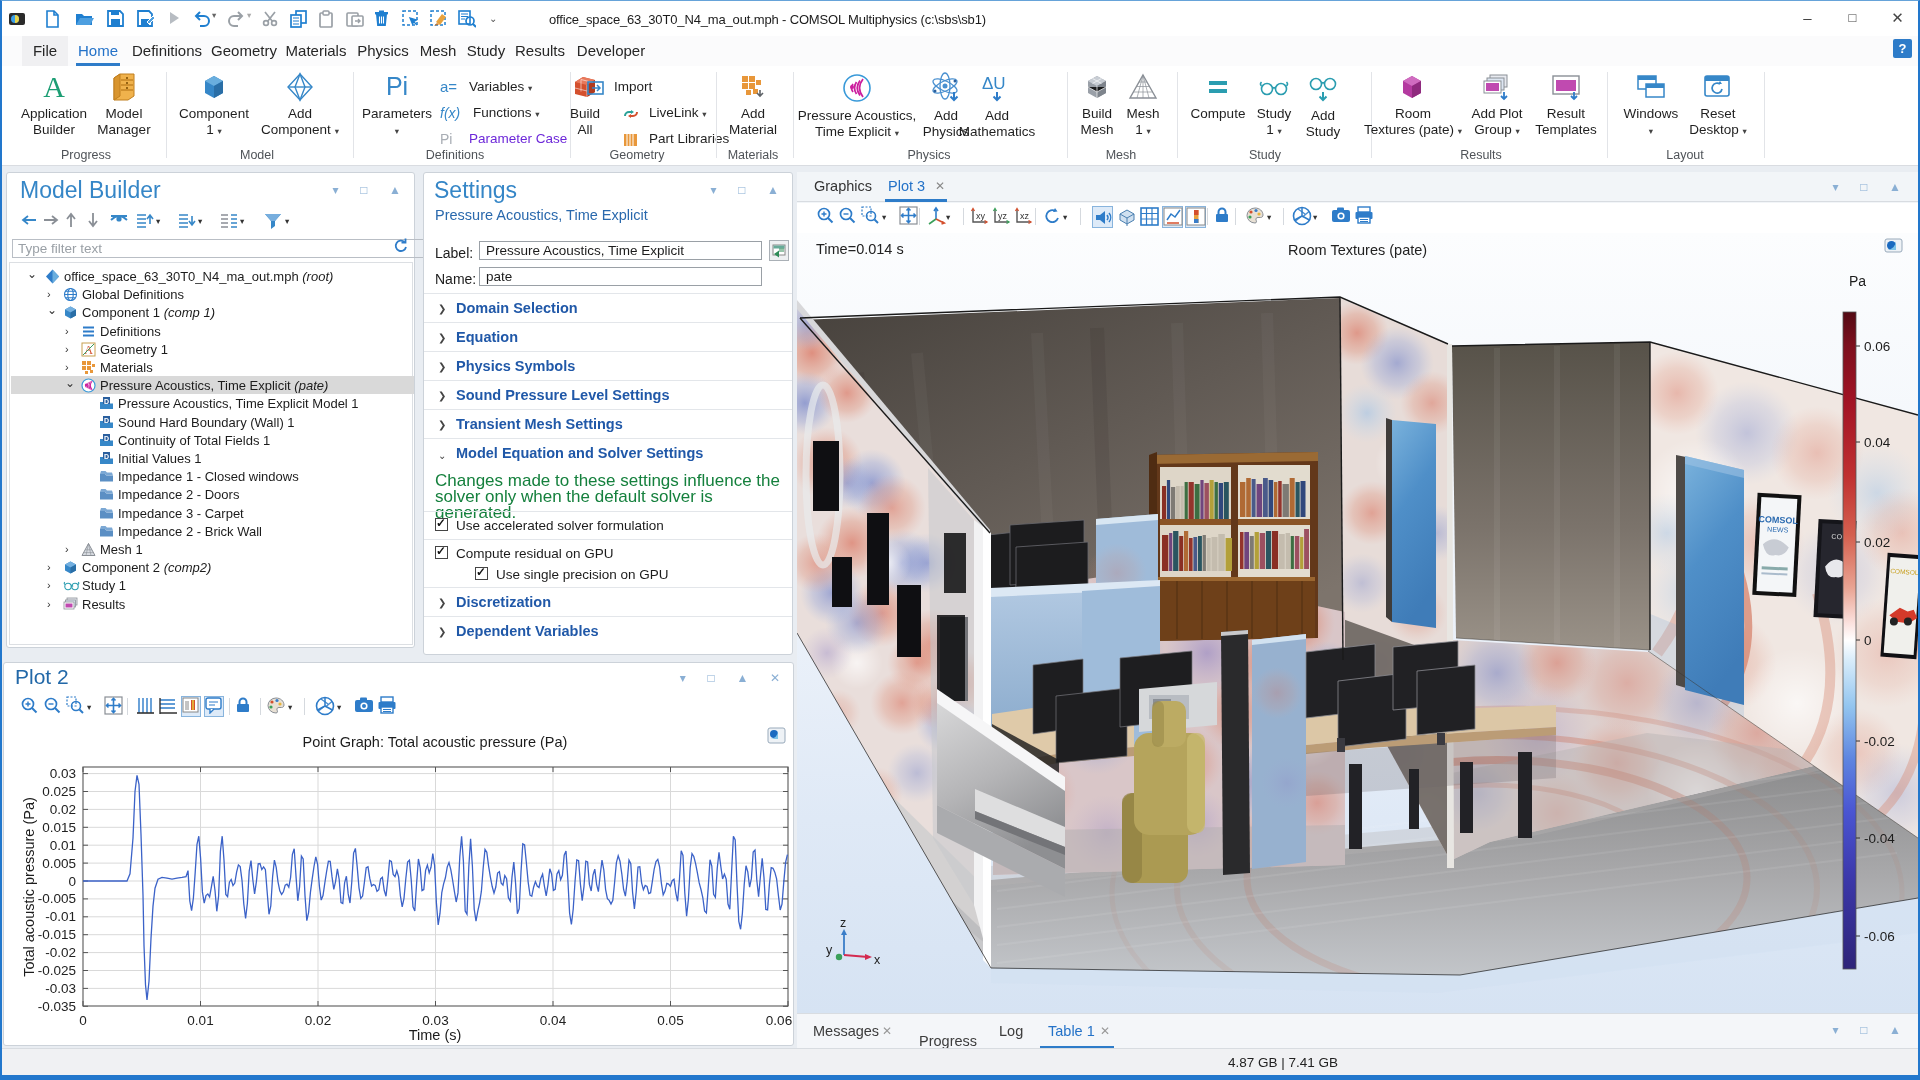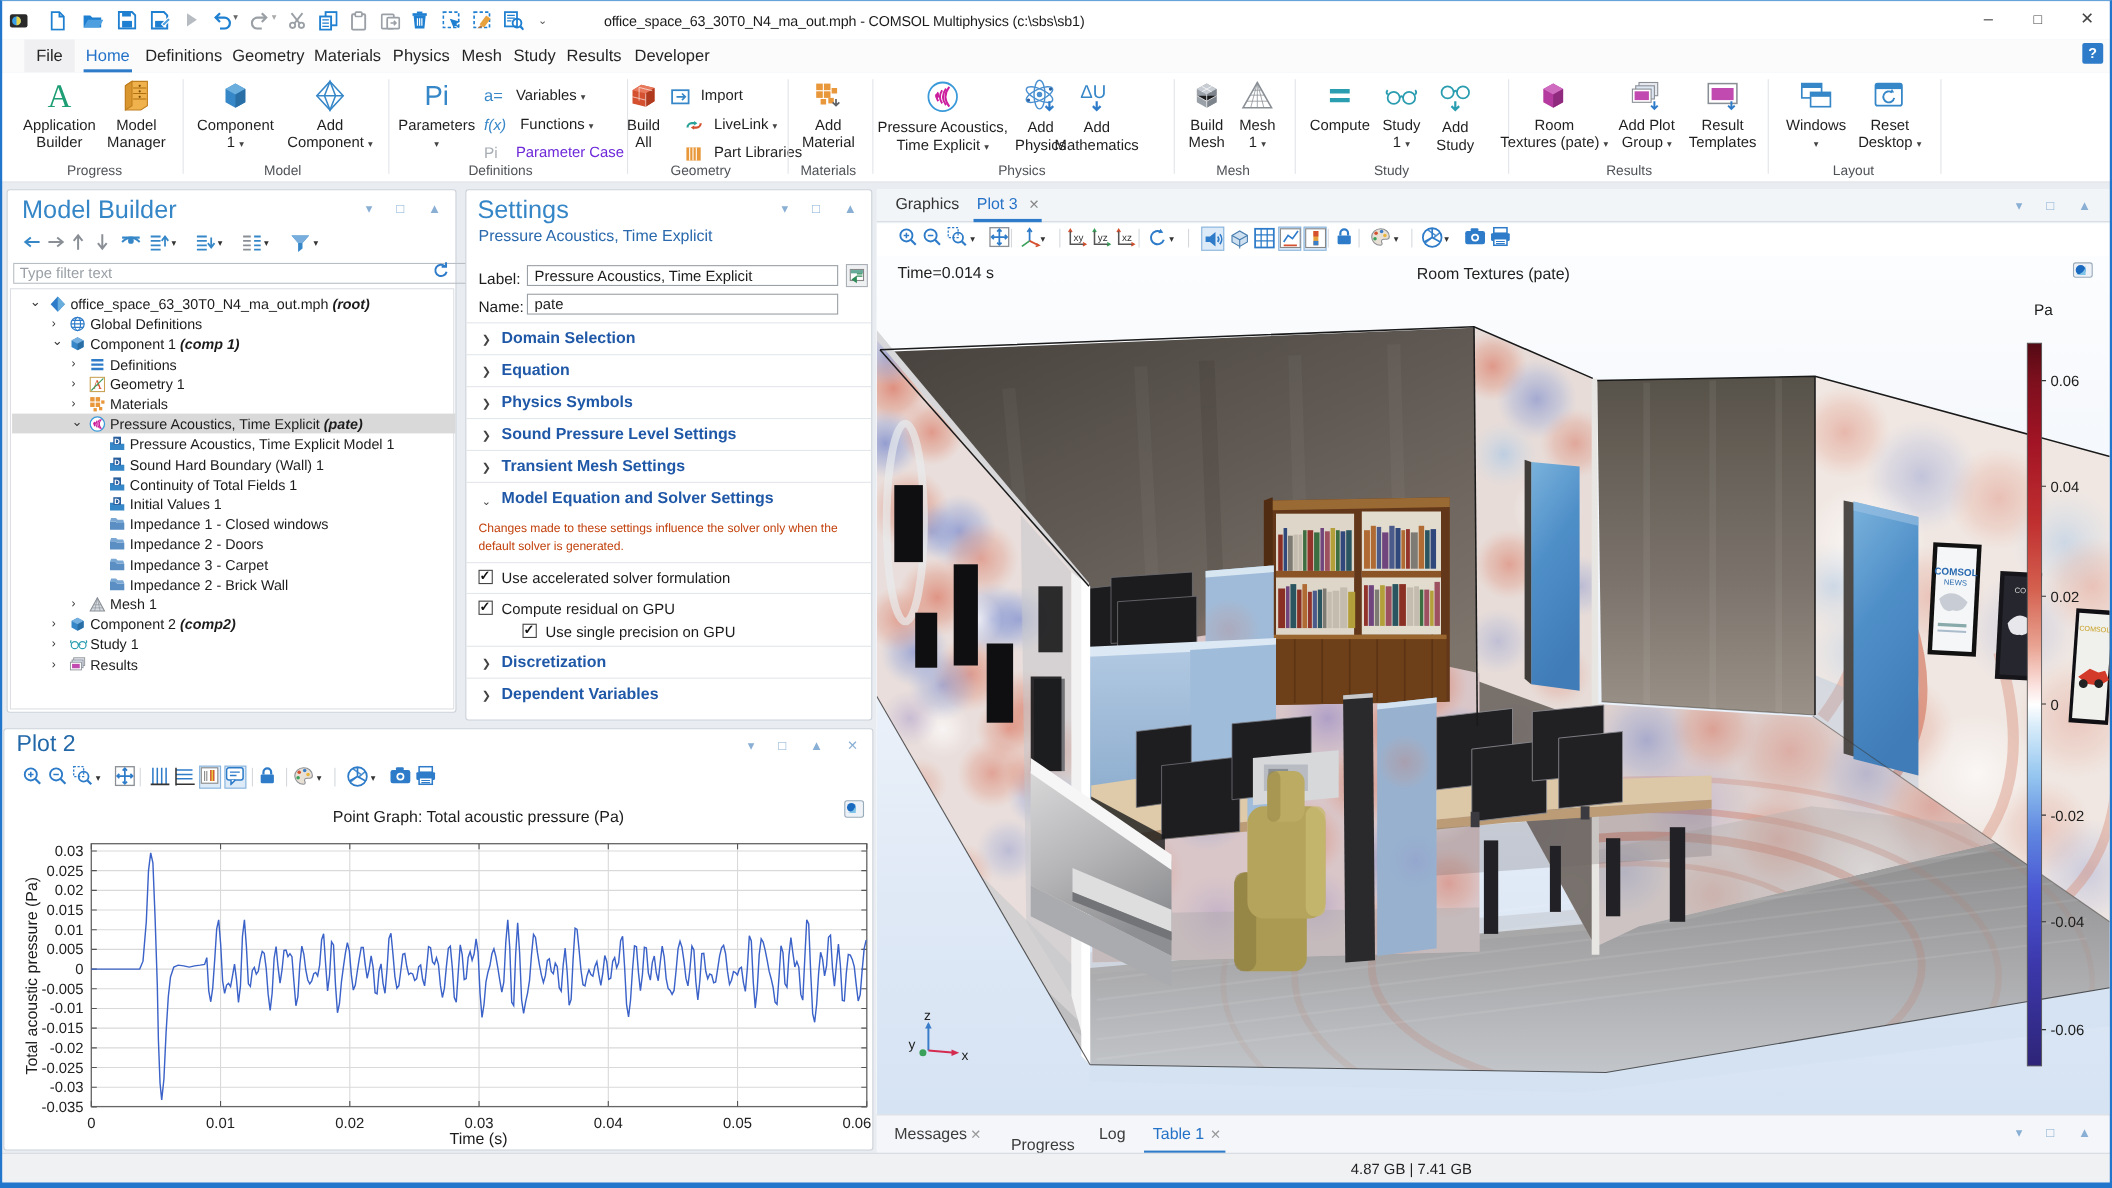--- a/index.html
+++ b/index.html
@@ -22,21 +22,21 @@
   .rbig { position:absolute; top:5px; text-align:center; font-size:13.5px; color:#1f1f1f; line-height:16px; }
   .rbig svg { display:block; margin:1px auto 4px auto; }
   .rsmall { position:absolute; font-size:13.5px; color:#1f1f1f; height:22px; line-height:20px; white-space:nowrap; }
   .rsmall svg { vertical-align:-5px; margin-right:7px; }
   .gray { color:#6d28d9; }
   .chev { font-size:8.5px; color:#444; }
   .panel { position:absolute; background:#ffffff; border:1px solid #ccd2d9; border-radius:3px; }
   .ptitle { position:absolute; left:13px; top:4px; font-size:23px; color:#3586c7; }
   .pbtns { position:absolute; right:8px; top:10px; color:#8aafd4; font-size:12px; letter-spacing:5px; white-space:pre;}
   .trow { position:absolute; left:1px; height:18px; font-size:13px; color:#1c1c1c; white-space:nowrap; width:403px;}
-  .trow i { font-style:italic;font-weight:bold; }
+  .trow i { font-style:italic; }
   .texp { position:absolute; top:3px; font-size:9px; color:#333; }
   .ticon { position:absolute; top:2px; }
   .tlabel { position:absolute; top:2px; }
   .sect { position:absolute; left:0; width:100%; font-size:14.5px; color:#2058a8; font-weight:700; }
   .sect .ch { position:absolute; left:14px; top:1px; font-size:10px; color:#444; font-weight:400; }
   .sect .tx { position:absolute; left:32px; top:-2px; }
   .sdiv { position:absolute; left:0; width:100%; height:1px; background:#e3e6ea; }
   .cbrow { position:absolute; font-size:13.5px; color:#1c1c1c; }
   .cbox { position:absolute; left:0; top:0; width:13px; height:13px; border:1.5px solid #444; background:#fff; }
   .cbox:after { content:"\2713"; position:absolute; left:0px; top:-3px; font-size:12px; color:#111; font-weight:700;}
@@ -203,21 +203,21 @@
     <div class="rsep" style="left:570px;"></div>
     <div class="rgl" style="left:370px;">Definitions</div>
     <div class="rbig" style="left:554px; width:62px;"><svg width="30" height="30">
         <path d="M5 10 l8 -5 l12 3 v12 l-8 5 l-12 -3 z" fill="#d4502e"></path>
         <path d="M5 10 l8 -5 l12 3 l-8 5 z" fill="#e8795c"></path>
         <path d="M17 13 l8 -5 v12 l-8 5 z" fill="#b03a1e"></path>
         <g stroke="#fff" stroke-width="0.8" opacity="0.7">
           <path d="M5 16 l12 3 M11 7.5 l12 3 M11 7.5 v12 M17 13 v12"></path>
         </g>
       </svg>Build<br>All</div>
-    <div class="rsmall" style="left:610px; top:11px;"><svg width="20" height="16">
+    <div class="rsmall" style="left:587px; top:11px;"><svg width="20" height="16">
         <rect x="1" y="2" width="15" height="12" fill="none" stroke="#3687c8" stroke-width="1.6"></rect>
         <path d="M5 8 h8 m-3 -3 l3 3 l-3 3" stroke="#3687c8" stroke-width="1.5" fill="none"></path>
       </svg>Import</div>
     <div class="rsmall" style="left:622px; top:37px;"><svg width="20" height="16">
         <g fill="none" stroke-width="2">
           <path d="M3 10 a4 4 0 0 1 4 -4 h3" stroke="#2aa198"></path>
           <path d="M15 6 a4 4 0 0 1 -4 4 h-3" stroke="#d4502e"></path>
           <path d="M9 4 l3 2 l-3 2 z" fill="#2aa198" stroke="none"></path>
           <path d="M9 8 l-3 2 l3 2 z" fill="#d4502e" stroke="none"></path>
         </g>
@@ -626,21 +626,21 @@
     <div class="sdiv" style="top:236px;"></div>
     <div class="sect" style="top:245px;">
       <span class="ch">❯</span>
       <span class="tx">Transient Mesh Settings</span>
     </div>
     <div class="sdiv" style="top:265px;"></div>
     <div class="sect" style="top:274px;">
       <span class="ch" style="top:3px;">⌄</span>
       <span class="tx">Model Equation and Solver Settings</span>
     </div>
-    <div style="position:absolute; left:11px; top:300px; width:348px; font-size:11px; color:#c2410c; line-height:16px;">Changes made to these settings influence the solver only when the default solver is generated.</div>
+    <div style="position:absolute; left:11px; top:300px; width:348px; font-size:17px; color:#15803d; line-height:16px;">Changes made to these settings influence the solver only when the default solver is generated.</div>
     <div class="sdiv" style="top:338px;"></div>
     <div class="cbrow" style="left:11px; top:345px;"><span class="cbox"></span><span style="margin-left:21px;">Use accelerated solver formulation</span></div>
     <div class="sdiv" style="top:366px;"></div>
     <div class="cbrow" style="left:11px; top:373px;"><span class="cbox"></span><span style="margin-left:21px;">Compute residual on GPU</span></div>
     <div class="cbrow" style="left:11px; top:394px;margin-left:40px;"><span class="cbox"></span><span style="margin-left:21px;">Use single precision on GPU</span></div>
     <div class="sdiv" style="top:414px;"></div>
     <div class="sect" style="top:423px;">
       <span class="ch">❯</span>
       <span class="tx">Discretization</span>
     </div>

